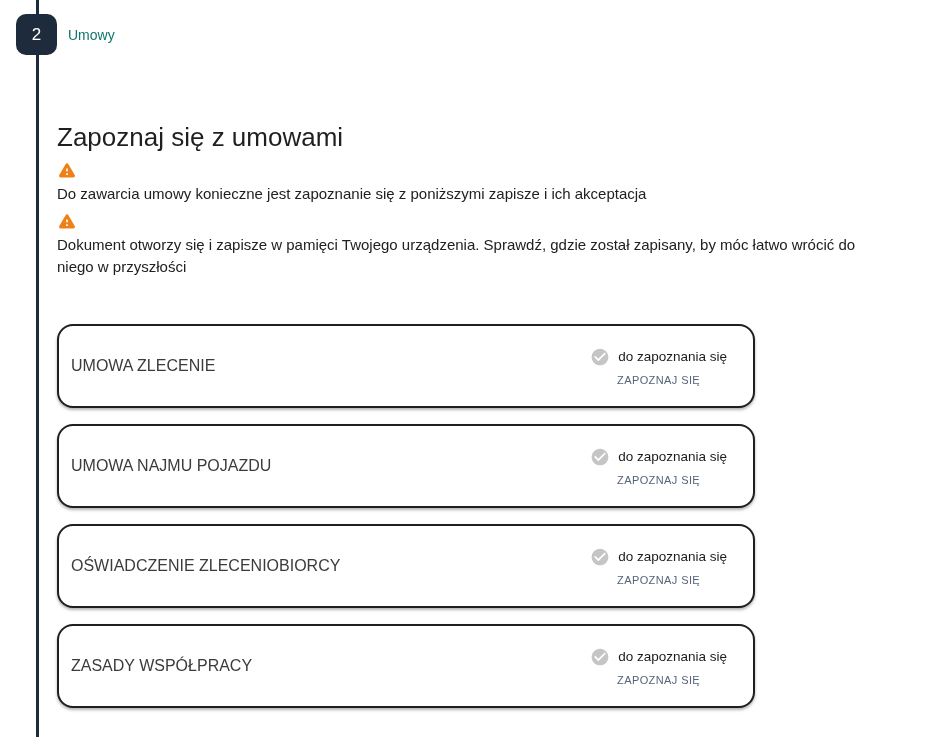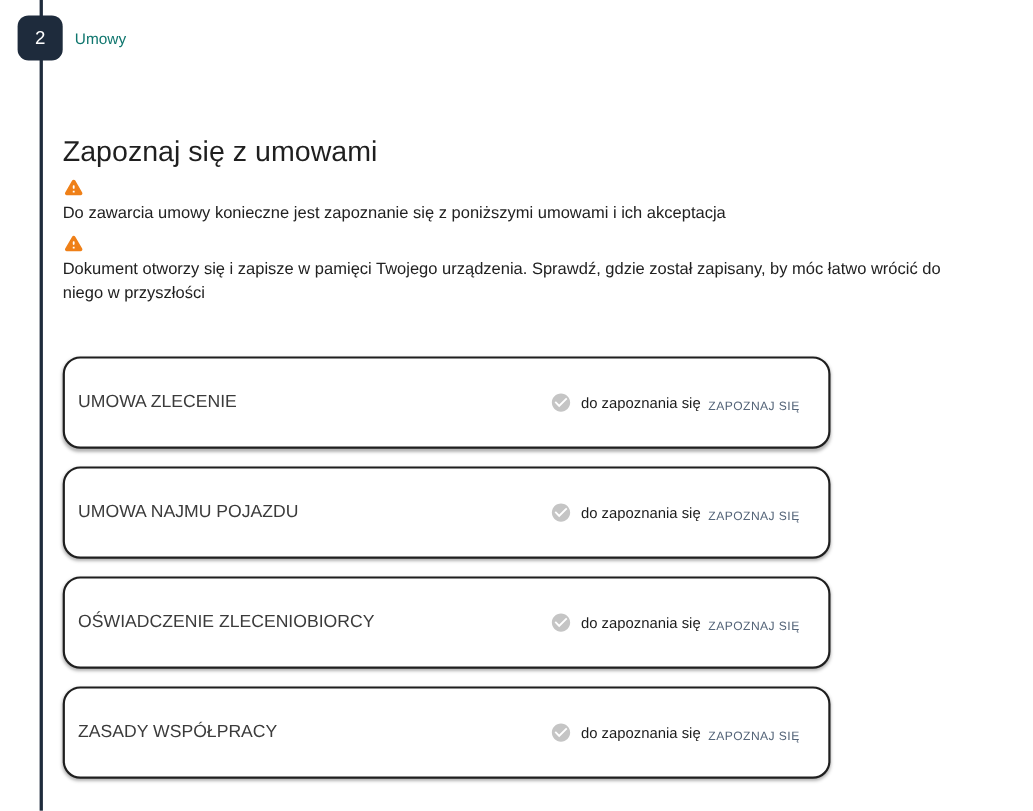--- a/index.html
+++ b/index.html
@@ -82,22 +82,22 @@
     align-items: center;
     justify-content: space-between;
     padding: 0 26px 0 12px;
   }
   .contract-title {
     font-size: 16px;
     color: #3b3b3b;
   }
   .card-right {
     display: flex;
-    flex-direction: row;
-    align-items: flex-end;
+    flex-direction: column;
+    align-items: center;
     gap: 7px;
   }
   .status-row {
     display: flex;
     align-items: center;
     gap: 8px;
     font-size: 13.5px;
     color: #1c1c1c;
   }
   .check-icon svg { width: 20px; height: 20px; display: block; fill: #c5c5c5; }
@@ -125,21 +125,21 @@
 
 <main>
   <h1 class="page-title">Zapoznaj się z umowami</h1>
 
   <div class="warning-block">
     <span class="warning-icon">
       <svg viewBox="0 0 24 24">
           <path d="M4.47 21h15.06c1.54 0 2.5-1.67 1.73-3L13.73 4.99c-.77-1.33-2.69-1.33-3.46 0L2.74 18c-.77 1.33.19 3 1.73 3zM12 14c-.55 0-1-.45-1-1v-2c0-.55.45-1 1-1s1 .45 1 1v2c0 .55-.45 1-1 1zm1 4h-2v-2h2v2z"></path>
         </svg>
     </span>
-    <p class="warning-text">Do zawarcia umowy konieczne jest zapoznanie się z poniższymi umowami i ich akceptacja</p>
+    <p class="warning-text">Do zawarcia umowy konieczne jest zapoznanie się z poniższymi zapisze i ich akceptacja</p>
   </div>
 
   <div class="warning-block">
     <span class="warning-icon">
       <svg viewBox="0 0 24 24">
           <path d="M4.47 21h15.06c1.54 0 2.5-1.67 1.73-3L13.73 4.99c-.77-1.33-2.69-1.33-3.46 0L2.74 18c-.77 1.33.19 3 1.73 3zM12 14c-.55 0-1-.45-1-1v-2c0-.55.45-1 1-1s1 .45 1 1v2c0 .55-.45 1-1 1zm1 4h-2v-2h2v2z"></path>
         </svg>
     </span>
     <p class="warning-text">Dokument otworzy się i zapisze w pamięci Twojego urządzenia. Sprawdź, gdzie został zapisany, by móc łatwo wrócić do niego w przyszłości</p>
   </div>

